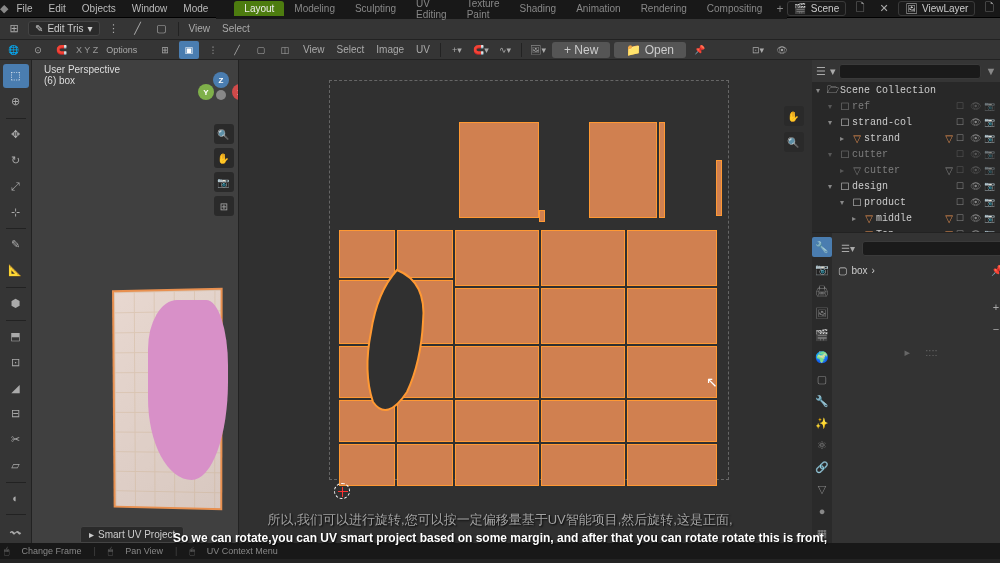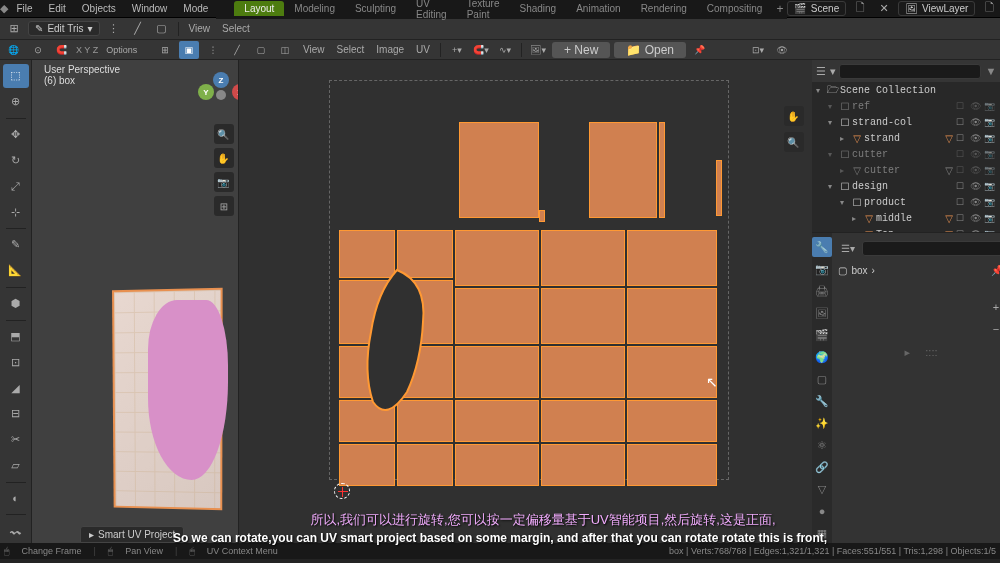--- a/index.html
+++ b/index.html
@@ -63,21 +63,21 @@
 .properties { flex: 1; background: #333; display: flex; }
 .prop-tabs { width: 24px; background: #2a2a2a; display: flex; flex-direction: column; align-items: center; padding-top: 4px; gap: 2px; }
 .prop-tab { width: 20px; height: 20px; display: flex; align-items: center; justify-content: center; color: #888; cursor: pointer; border-radius: 2px; font-size: 11px; }
 .prop-tab.active { background: #4a7db0; color: #fff; }
 .prop-content { flex: 1; padding: 4px; }
 .prop-hdr { display: flex; align-items: center; gap: 4px; padding: 2px; font-size: 10px; }
 .prop-search { background: #1a1a1a; border: 1px solid #3a3a3a; border-radius: 3px; padding: 1px 4px; font-size: 10px; color: #888; flex: 1; }
 .bottom-bar { height: 16px; background: #181818; display: flex; align-items: center; padding: 0 4px; font-size: 9px; color: #888; gap: 12px; }
 .bottom-sep { color: #444; }
 .bottom-stats { margin-left: auto; display: flex; gap: 4px; }
-.subtitle-cn { position: absolute; bottom: 34px; left: 50%; transform: translateX(-50%); color: #f0abfc; font-size: 13px; text-shadow: 1px 1px 2px #000; white-space: nowrap; margin-left: 43px; }
+.subtitle-cn { position: absolute; bottom: 34px; left: 50%; transform: translateX(-50%); color: #a3a3a3; font-size: 13px; text-shadow: 1px 1px 2px #000; white-space: nowrap; }
 .subtitle-en { position: absolute; bottom: 18px; left: 50%; transform: translateX(-50%); color: #fff; font-size: 12px; font-weight: bold; text-shadow: 1px 1px 2px #000; white-space: nowrap; }
 .pill-btn { background: #3a4a5a; border-radius: 3px; padding: 1px 12px; font-size: 12px; display: flex; align-items: center; gap: 3px; cursor: pointer; justify-content: flex-end; }
 .filter-icon { color: #888; }
 </style>
 </head>
 <body>
 
 <div class="topbar">
   <div class="app-icon">◆</div>
   <div class="menu-item">File</div>
@@ -429,17 +429,16 @@
 
 <div class="bottom-bar">
   <span>🖱</span>
   <span>Change Frame</span>
   <span class="bottom-sep">|</span>
   <span>🖱</span>
   <span>Pan View</span>
   <span class="bottom-sep">|</span>
   <span>🖱</span>
   <span>UV Context Menu</span>
-  <div class="bottom-stats">box | Verts:768/768 | Edges:1,321/1,321 | Faces:551/551 | Tris:1,298 | Objects:1/5</div>
 </div>
 
 <div class="subtitle-cn">所以,我们可以进行旋转,您可以按一定偏移量基于UV智能项目,然后旋转,这是正面,</div>
 <div class="subtitle-en">So we can rotate,you can UV smart project based on some margin, and after that you can rotate rotate this is front,</div>
 
 </body></html>

